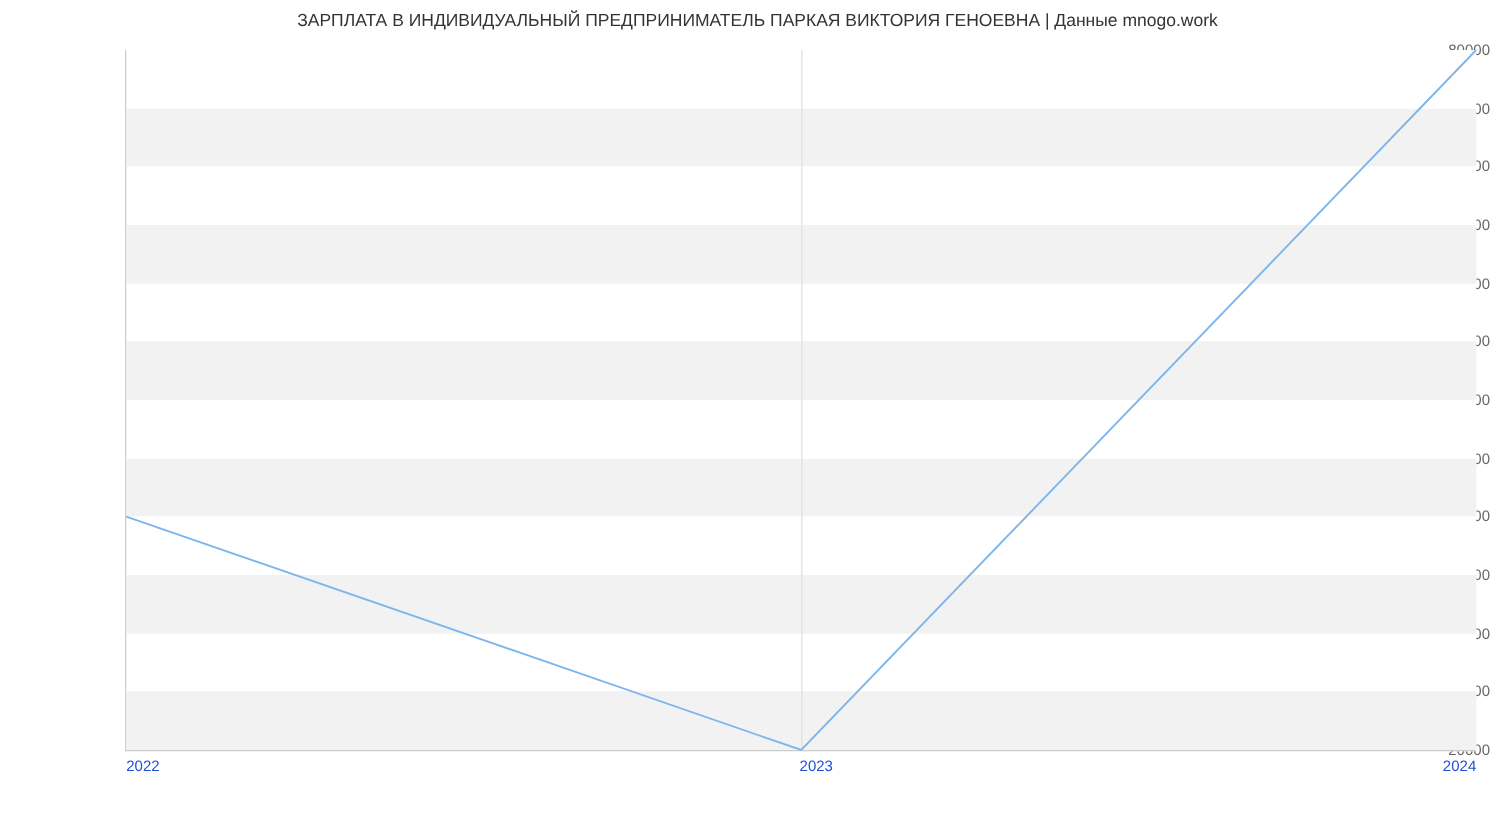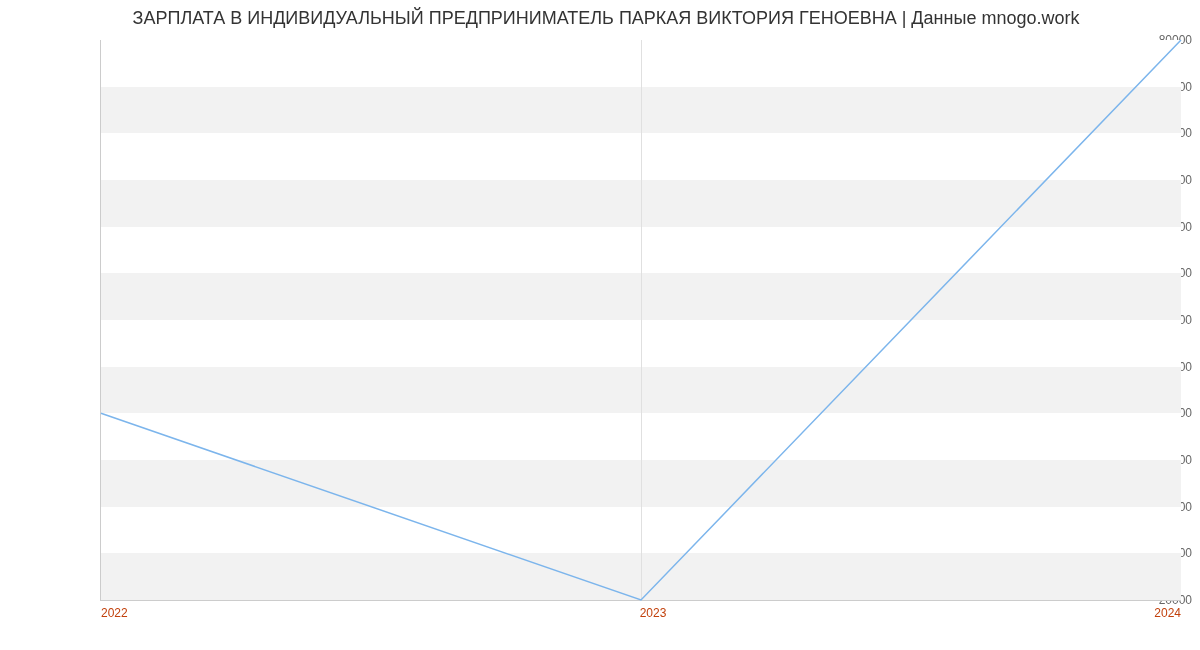--- a/index.html
+++ b/index.html
@@ -15,21 +15,21 @@
     position: relative;
     width: 1200px;
     height: 650px;
   }
   .chart-title {
     position: absolute;
     top: 8px;
     left: 12px;
     right: 0;
     text-align: center;
-    font-size: 18px;
+    font-size: 14px;
     color: #333333;
     font-weight: 400;
   }
   .plot-area {
     position: absolute;
     left: 100px;
     top: 40px;
     width: 1080px;
     height: 560px;
     border-left: 1px solid #cccccc;
@@ -50,21 +50,21 @@
     color: #666666;
     width: 92px;
     text-align: right;
   }
   .x-tick-label {
     position: absolute;
     top: 100%;
     transform: translateX(-50%);
     margin-top: 6px;
     font-size: 12px;
-    color: #c2410c;
+    color: #1d4ed8;
   }
   .x-gridline {
     position: absolute;
     top: 0;
     bottom: 0;
     width: 1px;
     background: #e0e0e0;
   }
   svg.line-layer {
     position: absolute;

